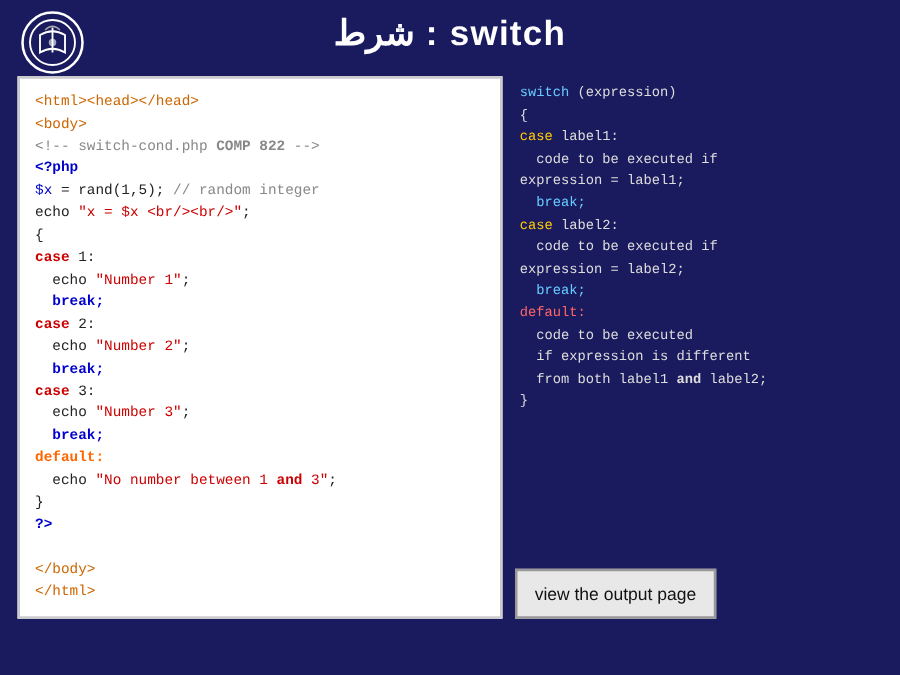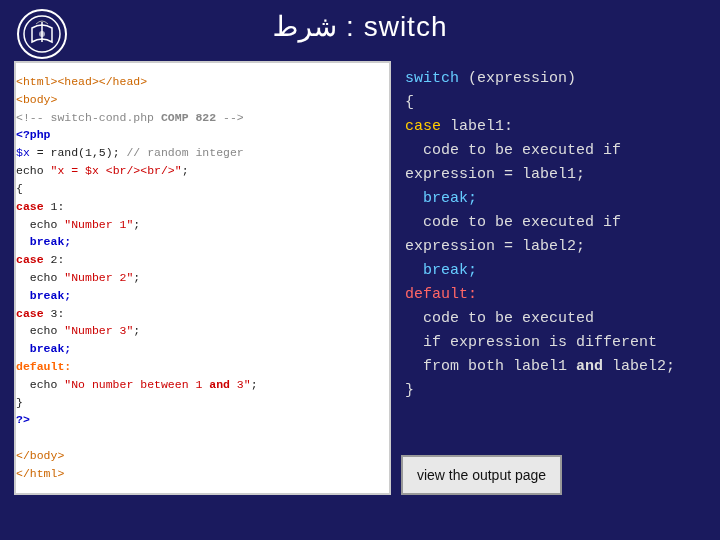--- a/index.html
+++ b/index.html
@@ -26,57 +26,57 @@
       position: absolute;
       left: 16px;
       top: 8px;
       width: 52px;
       height: 52px;
     }
 
     .header-title {
       color: white;
       font-size: 28px;
-      font-weight: normal;
+      font-weight: bold;
       letter-spacing: 1px;
       direction: rtl;
     }
 
     .main-content {
       display: flex;
       gap: 10px;
       padding: 10px 14px;
       background: #1a1a5e;
     }
 
     .code-panel {
       background: white;
       border: 2px solid #ccc;
       flex: 1.1;
-      padding: 10px 0;
+      padding: 10px 12px;
       font-family: 'Courier New', monospace;
       font-size: 11.5px;
       line-height: 1.55;
       color: #222;
       min-width: 0;
     }
 
     .right-panel {
       flex: 0.9;
       display: flex;
       flex-direction: column;
       gap: 8px;
       min-width: 0;
     }
 
     .syntax-panel {
       background: #1a1a5e;
       color: #ddd;
       font-family: 'Courier New', monospace;
-      font-size: 15px;
+      font-size: 11px;
       line-height: 1.6;
       padding: 6px 4px;
       flex: 1;
     }
 
     .output-btn {
       background: #e8e8e8;
       border: 2px solid #999;
       padding: 10px 14px;
       font-size: 14px;
@@ -140,20 +140,21 @@
   </div>
 
   <div class="right-panel">
     <div class="syntax-panel">
       <div><span class="syntax-kw">switch</span> <span class="syntax-normal">(expression)</span></div>
       <div><span class="syntax-normal">{</span></div>
       <div><span class="syntax-case">case</span> <span class="syntax-normal">label1:</span></div>
       <div><span class="syntax-normal">&nbsp;&nbsp;code to be executed if</span></div>
       <div><span class="syntax-normal">expression = label1;</span></div>
       <div><span class="syntax-normal">&nbsp;&nbsp;<span class="syntax-kw">break;</span></span></div>
+      <div><span class="syntax-case">case</span> <span class="syntax-normal">label2:</span></div>
       <div><span class="syntax-normal">&nbsp;&nbsp;code to be executed if</span></div>
       <div><span class="syntax-normal">expression = label2;</span></div>
       <div><span class="syntax-normal">&nbsp;&nbsp;<span class="syntax-kw">break;</span></span></div>
       <div><span class="syntax-default">default:</span></div>
       <div><span class="syntax-normal">&nbsp;&nbsp;code to be executed</span></div>
       <div><span class="syntax-normal">&nbsp;&nbsp;if expression is different</span></div>
       <div><span class="syntax-normal">&nbsp;&nbsp;from both label1 <strong>and</strong> label2;</span></div>
       <div><span class="syntax-normal">}</span></div>
     </div>
 

